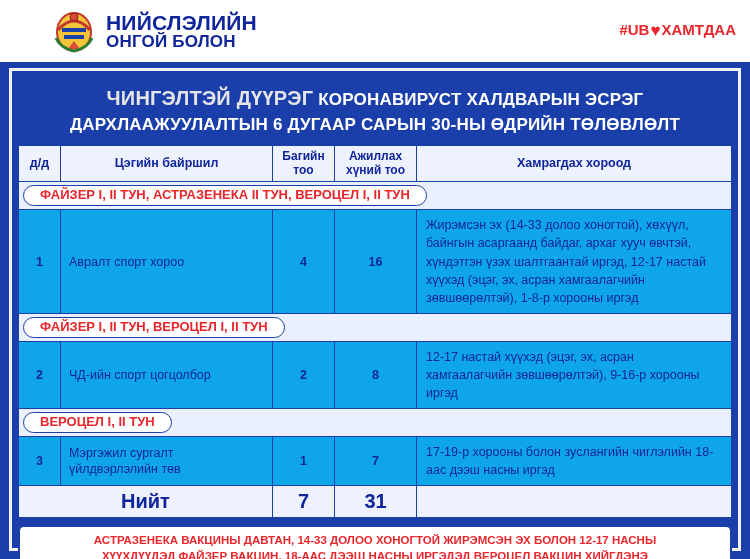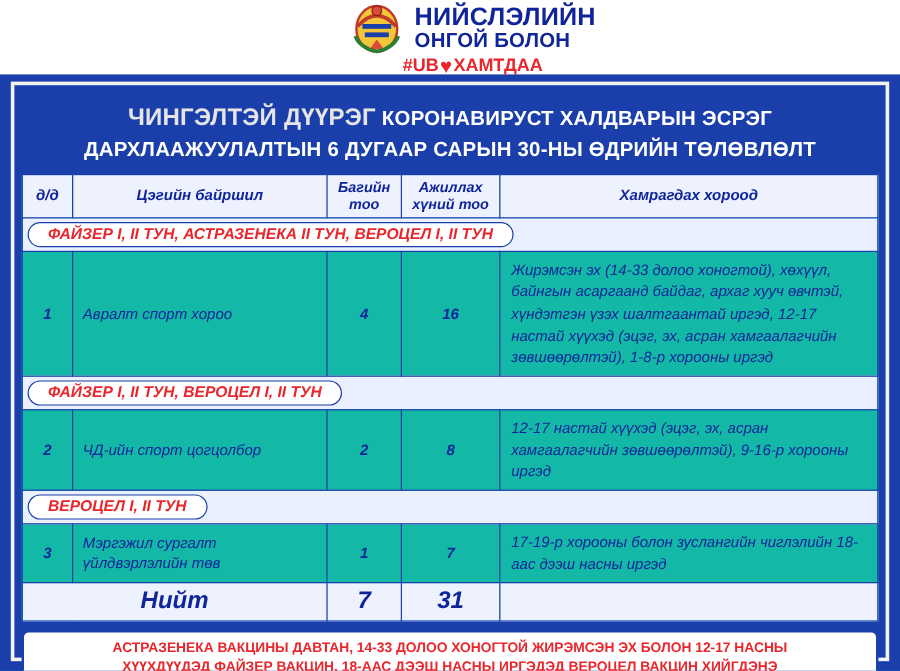--- a/index.html
+++ b/index.html
@@ -7,21 +7,21 @@
     width:750px;height:559px;
     background:#1a3faa;
     font-family:"Liberation Sans", sans-serif;
     overflow:hidden;
   }
   .page{position:relative;width:750px;height:559px;background:#1a3faa;}
 
   
   .header{
     height:62px;background:#ffffff;display:flex;align-items:center;
-    justify-content:space-between;padding:0 14px 0 52px;box-sizing:border-box;flex-direction:column;
+    justify-content:space-between;padding:0 14px 0 52px;box-sizing:border-box;
   }
   .brand{display:flex;align-items:center;gap:10px;}
   .emblem{width:44px;height:46px;position:relative;flex:0 0 auto;}
   .brand-text{display:flex;flex-direction:column;line-height:1.02;}
   .brand-l1{font-size:21px;font-weight:bold;color:#10259a;letter-spacing:.2px;}
   .brand-l2{font-size:17px;font-weight:bold;color:#10259a;letter-spacing:.2px;}
   .hashtag{display:flex;align-items:flex-start;gap:0;font-size:15px;font-weight:bold;color:#e8262c;}
   .heart{color:#e8262c;font-size:17px;margin:0 1px;}
 
   
@@ -34,23 +34,22 @@
   }
   .title{
     text-align:center;color:#ffffff;font-weight:bold;line-height:1.32;
     font-size:17px;padding:8px 10px 8px;letter-spacing:.2px;
   }
   .title .red{color:#e5e5e5;font-size:20px;text-align:center;}
   .title .ln2{display:block;margin-top:3px;}
 
   
   table.tbl{
-    width:714px;border-collapse:collapse;background:#14b8a6;margin:0 auto;
+    width:714px;border-collapse:collapse;background:#0ea5e9;margin:0 auto;
     table-layout:fixed;
-    font-style:italic;
   }
   table.tbl td,table.tbl th{
     border:1px solid #1a3faa;
     color:#10259a;
     font-size:12.5px;
     vertical-align:middle;
   }
   thead th{
     background:#eef2ff;font-weight:bold;text-align:center;font-size:13px;
     padding:4px 2px;line-height:1.15;

